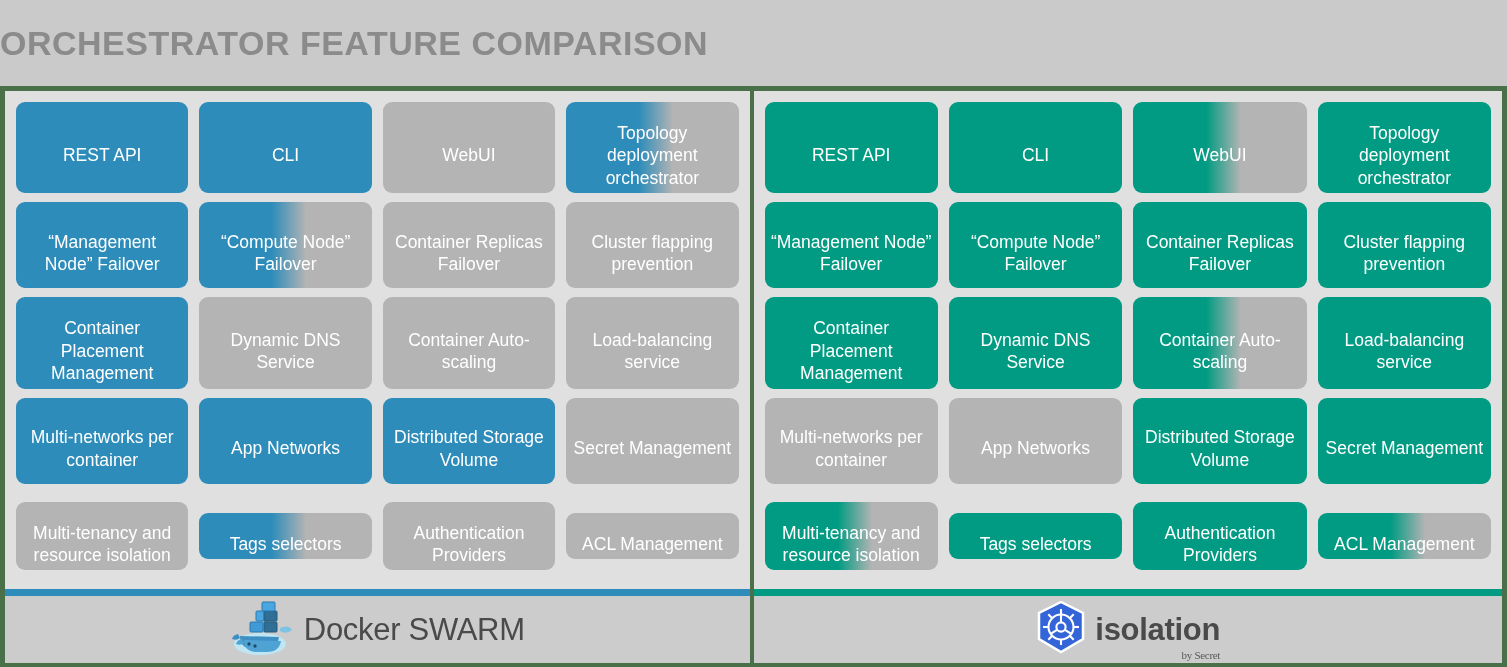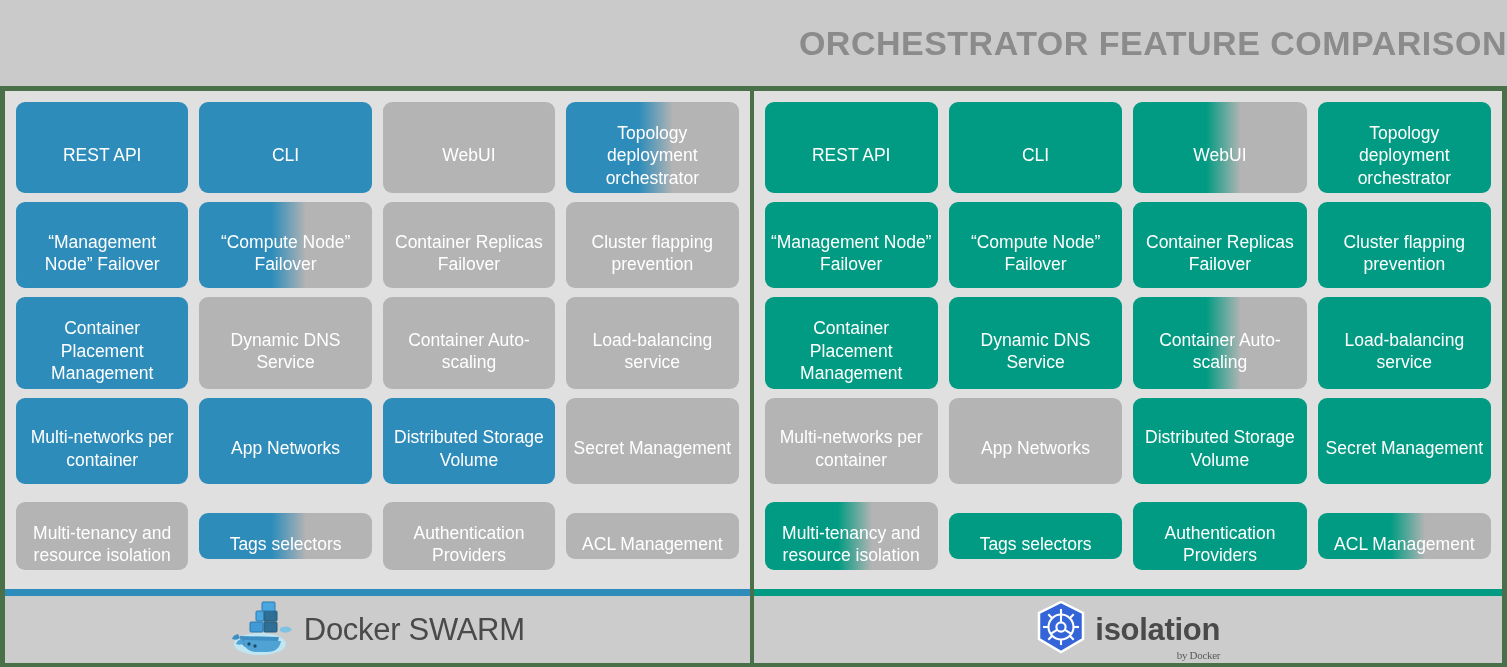--- a/index.html
+++ b/index.html
@@ -14,21 +14,21 @@
     width: 1507px; height: 667px;
     background: #cccccc;
   }
 
   
   .title-bar {
     height: 86px;
     background: #cacaca;
     display: flex;
     align-items: center;
-    justify-content: flex-end;
+    justify-content: flex-start;
   }
   .title-text {
     font-size: 34px;
     font-weight: bold;
     color: #8b8b8b;
     letter-spacing: 0.5px;
     text-align: center;
   }
 
   
@@ -341,19 +341,19 @@
               <line x1="34.8" y1="17.2" x2="38.7" y2="13.3"></line>
               <line x1="17.2" y1="34.8" x2="13.3" y2="38.7"></line>
               <line x1="26" y1="21.4" x2="26" y2="13.5"></line>
               <line x1="30" y1="28.8" x2="36.7" y2="33.2"></line>
               <line x1="22" y1="28.8" x2="15.3" y2="33.2"></line>
             </g>
           </svg>
         </span>
         <span class="logo-text k8s">
           <span>isolation</span>
-          <span class="logo-sub">by Docker</span>
+          <span class="logo-sub">by Secret</span>
         </span>
       </div>
     </div>
 
   </div>
 </div>
 
 </body></html>

